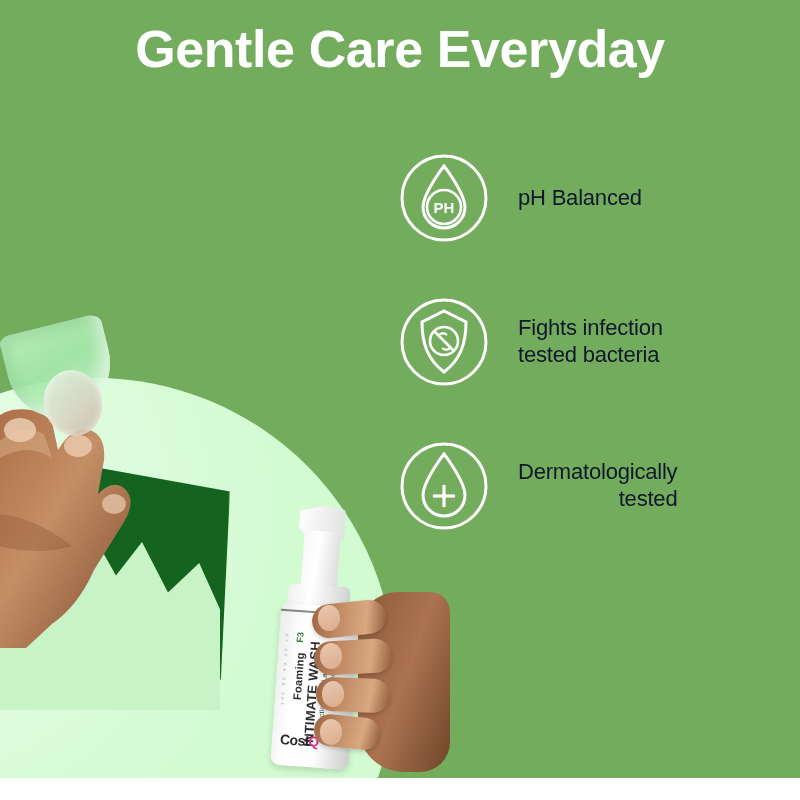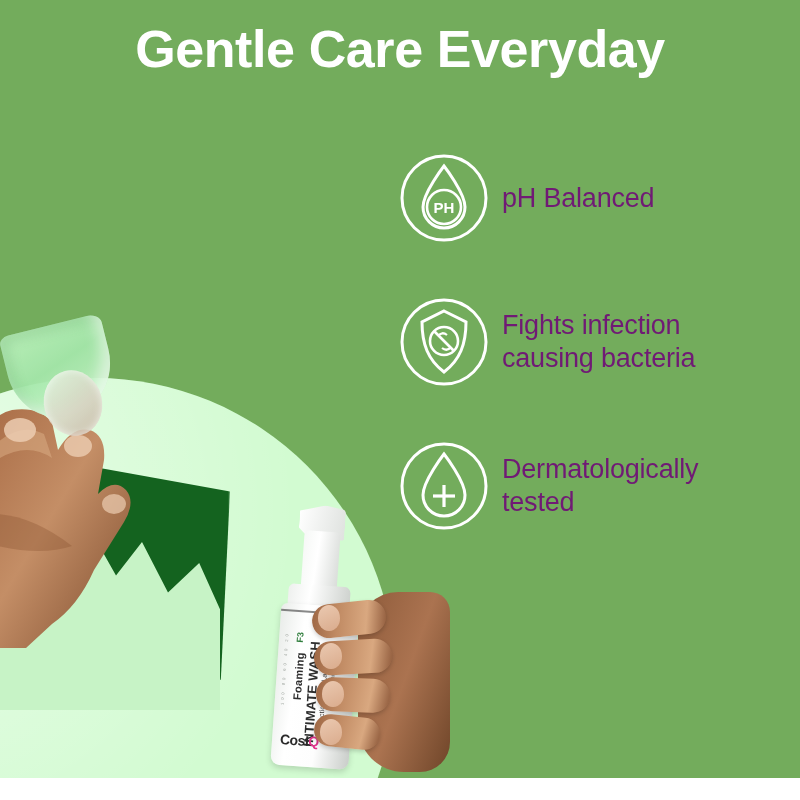--- a/index.html
+++ b/index.html
@@ -200,32 +200,32 @@
   
   .benefits{
     position:absolute;
     left:398px; top:152px;
     width:402px;
     z-index:30;
   }
   .benefit{
     display:flex;
     align-items:center;
-    gap:12px;
+    gap:28px;
     margin-bottom:52px;
   }
-  .benefit:last-child{ margin-bottom:0; }
+  .benefit:last-child{ margin-bottom:0;text-align:right; }
   .icon-circle{
     flex:0 0 auto;
     width:92px; height:92px;
   }
   .icon-circle svg{ display:block; width:92px; height:92px; }
   .benefit-label{
-    color:#701a75;
-    font-size:27px;
+    color:#0f172a;
+    font-size:22px;
     line-height:1.22;
     letter-spacing:-.2px;
     white-space:pre-line;
   }
 </style>
 </head>
 <body>
 
 <div id="poster">
 
@@ -314,21 +314,21 @@
         <svg viewBox="0 0 92 92" fill="none" stroke="#ffffff" stroke-width="3">
           <circle cx="46" cy="46" r="42"></circle>
           <path d="M46 15 L68 26 C68 48 62 64 46 76 C30 64 24 48 24 26 Z"></path>
           <circle cx="46" cy="45" r="14" stroke-width="2.6"></circle>
           <line x1="36" y1="35" x2="56" y2="55" stroke-width="2.6"></line>
           <path d="M40 40 q4 -5 9 -1" stroke-width="2.2"></path>
           <path d="M44 52 q5 4 9 -1" stroke-width="2.2"></path>
         </svg>
       </span>
       <span class="benefit-label">Fights infection
-causing bacteria</span>
+tested bacteria</span>
     </div>
 
     <div class="benefit">
       <span class="icon-circle">
         <svg viewBox="0 0 92 92" fill="none" stroke="#ffffff" stroke-width="3">
           <circle cx="46" cy="46" r="42"></circle>
           <path d="M46 14 C46 14 25 41 25 55 A21 21 0 0 0 67 55 C67 41 46 14 46 14 Z"></path>
           <line x1="46" y1="45" x2="46" y2="67" stroke-width="3.2"></line>
           <line x1="35" y1="56" x2="57" y2="56" stroke-width="3.2"></line>
         </svg>

